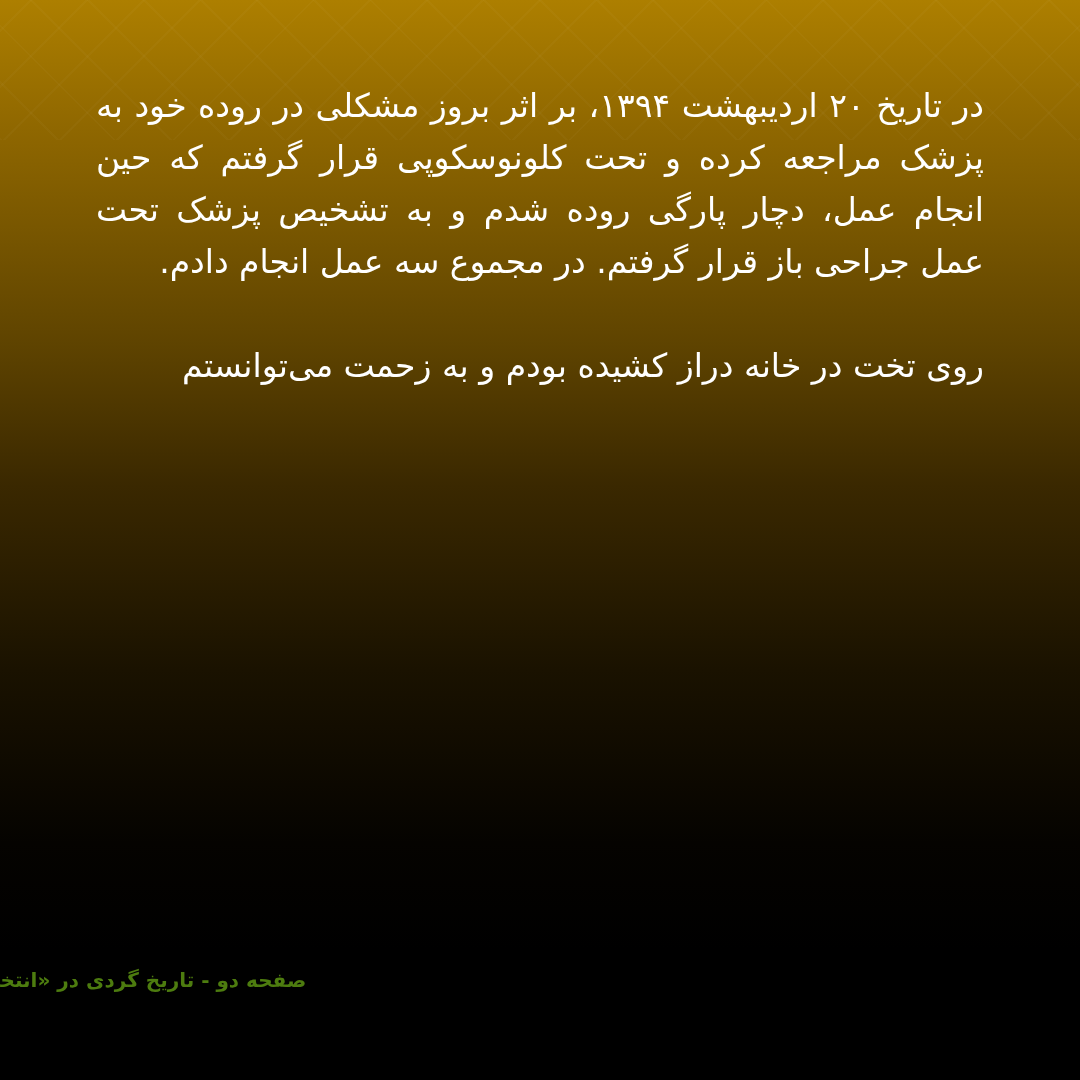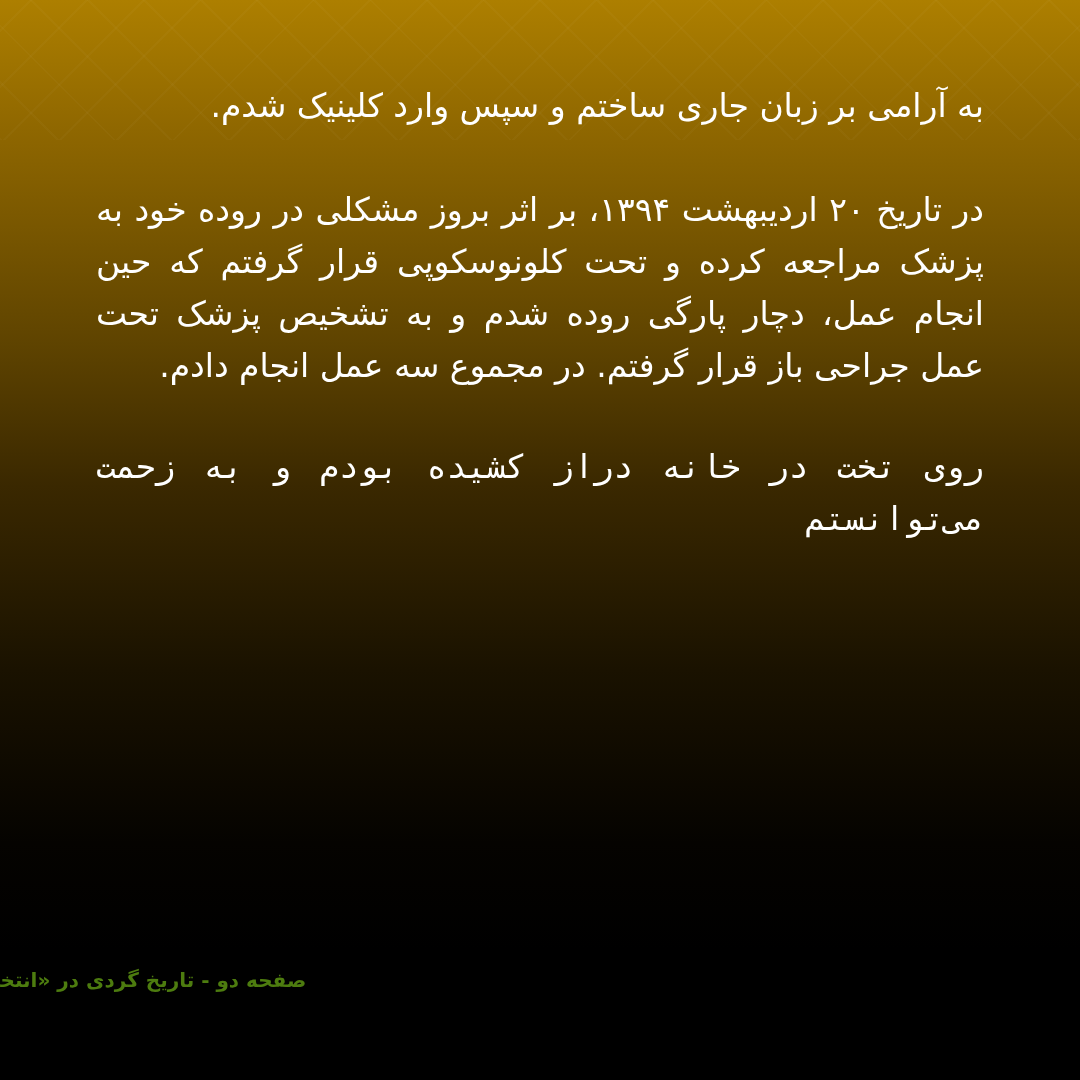--- a/index.html
+++ b/index.html
@@ -17,37 +17,36 @@
       pointer-events: none;
     }
     .content {
       position: absolute; left: 96px; right: 96px; top: 80px;
       direction: rtl; text-align: justify;
       color: #ffffff;
       font-size: 33px;
       line-height: 52px;
     }
     .para { margin: 0 0 52px 0; text-align-last: right; }
-    .para.last { margin-bottom: 11px; font-family: Liberation Mono, monospace; }
+    .para.last { margin-bottom: 11px; }
     .footer {
       position: absolute; left: 0; right: 0; top: 968px;
       direction: rtl; text-align: left;
       color: #4d7c0f;
       font-size: 20px;
       font-weight: bold;
       padding-right: 16px;
     }
     .footer span { display: inline-block; transform: translateX(-40px); }
   </style>
 </head>
 <body>
 
 <div class="pattern"></div>
 
 <div class="content">
-  <p class="para">به آرامی بر زبان جاری ساختم و سپس وارد کلینیک شدم.</p>
   <p class="para">در تاریخ ۲۰ اردیبهشت ۱۳۹۴، بر اثر بروز مشکلی در روده خود به پزشک مراجعه کرده و تحت کلونوسکوپی قرار گرفتم که حین انجام عمل، دچار پارگی روده شدم و به تشخیص پزشک تحت عمل جراحی باز قرار گرفتم. در مجموع سه عمل انجام دادم.</p>
   <p class="para last">روی تخت در خانه دراز کشیده بودم و به زحمت می‌توانستم</p>
 </div>
 
 <div class="footer">
   <span>صفحه دو - تاریخ گردی در «انتخاب»</span>
 </div>
 
 </body></html>

